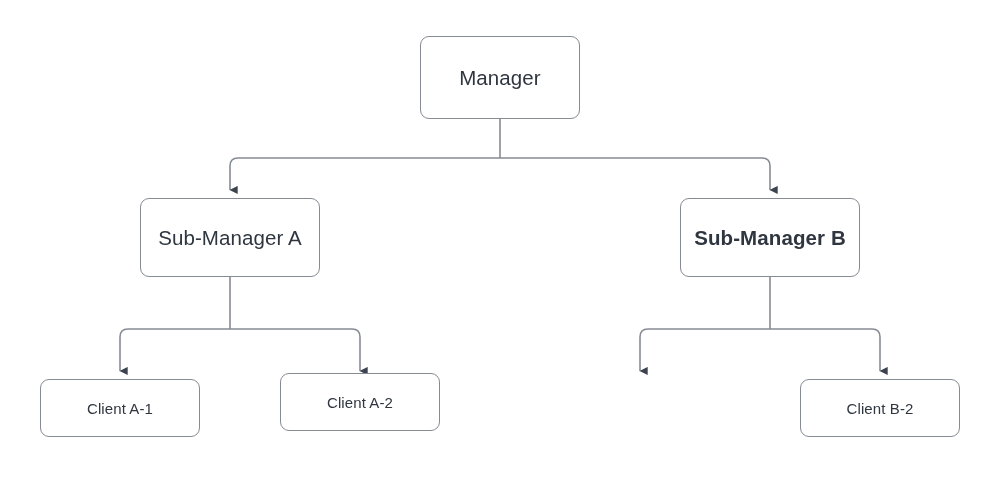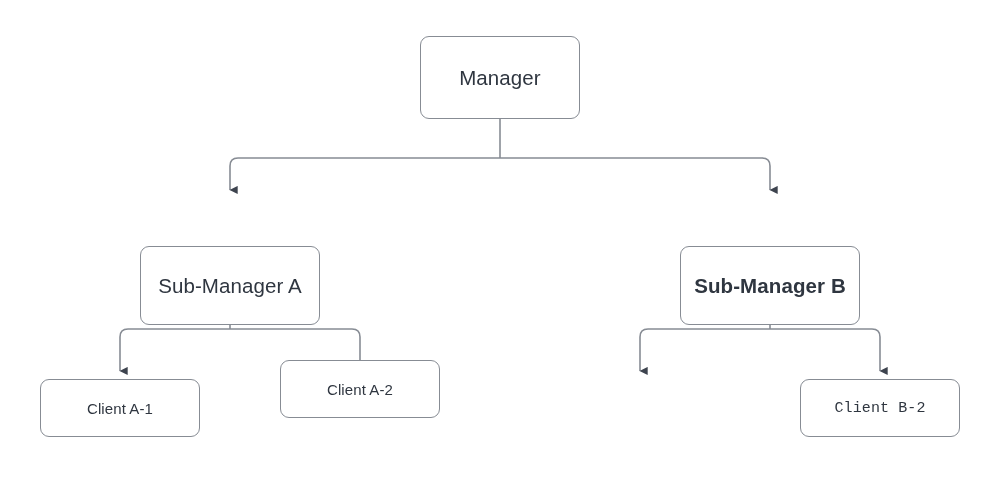--- a/index.html
+++ b/index.html
@@ -38,21 +38,21 @@
     justify-content: center;
     color: #2f3640;
     z-index: 2;
   }
   .node-label {
     color: #2f3640;
     white-space: nowrap;
     letter-spacing: 0.1px;
   }
   .node.level-root   { font-size: 20.5px; }
-  .node.level-mid    { font-size: 20.5px; margin-top: 48px; }
+  .node.level-mid    { font-size: 20.5px; }
   .node.level-leaf   { font-size: 15px; }
 </style>
 </head>
 <body>
 
 <div id="canvas">
 
   <svg id="edges" viewBox="0 0 1000 480">
     <defs>
       <marker id="arrowhead" markerWidth="9" markerHeight="9" refX="4.3" refY="8.1" orient="auto" markerUnits="userSpaceOnUse">
@@ -91,22 +91,22 @@
   </div>
 
   <div class="node level-mid" style="left:680px; top:198px; width:180px; height:79px;font-weight:bold;">
     <span class="node-label">Sub-Manager B</span>
   </div>
 
   <div class="node level-leaf" style="left:40px; top:379px; width:160px; height:58px;">
     <span class="node-label">Client A-1</span>
   </div>
 
-  <div class="node level-leaf" style="left:280px; top:360px; width:160px; height:58px;">
+  <div class="node level-leaf" style="left:280px; top:373px; width:160px; height:58px;">
     <span class="node-label">Client A-2</span>
   </div>
 
 
-  <div class="node level-leaf" style="left:800px; top:379px; width:160px; height:58px;font-family:Liberation Mono, monospace;">
+  <div class="node level-leaf" style="left:800px; top:379px; width:160px; height:58px;">
     <span class="node-label">Client B-2</span>
   </div>
 
 </div>
 
 </body></html>

